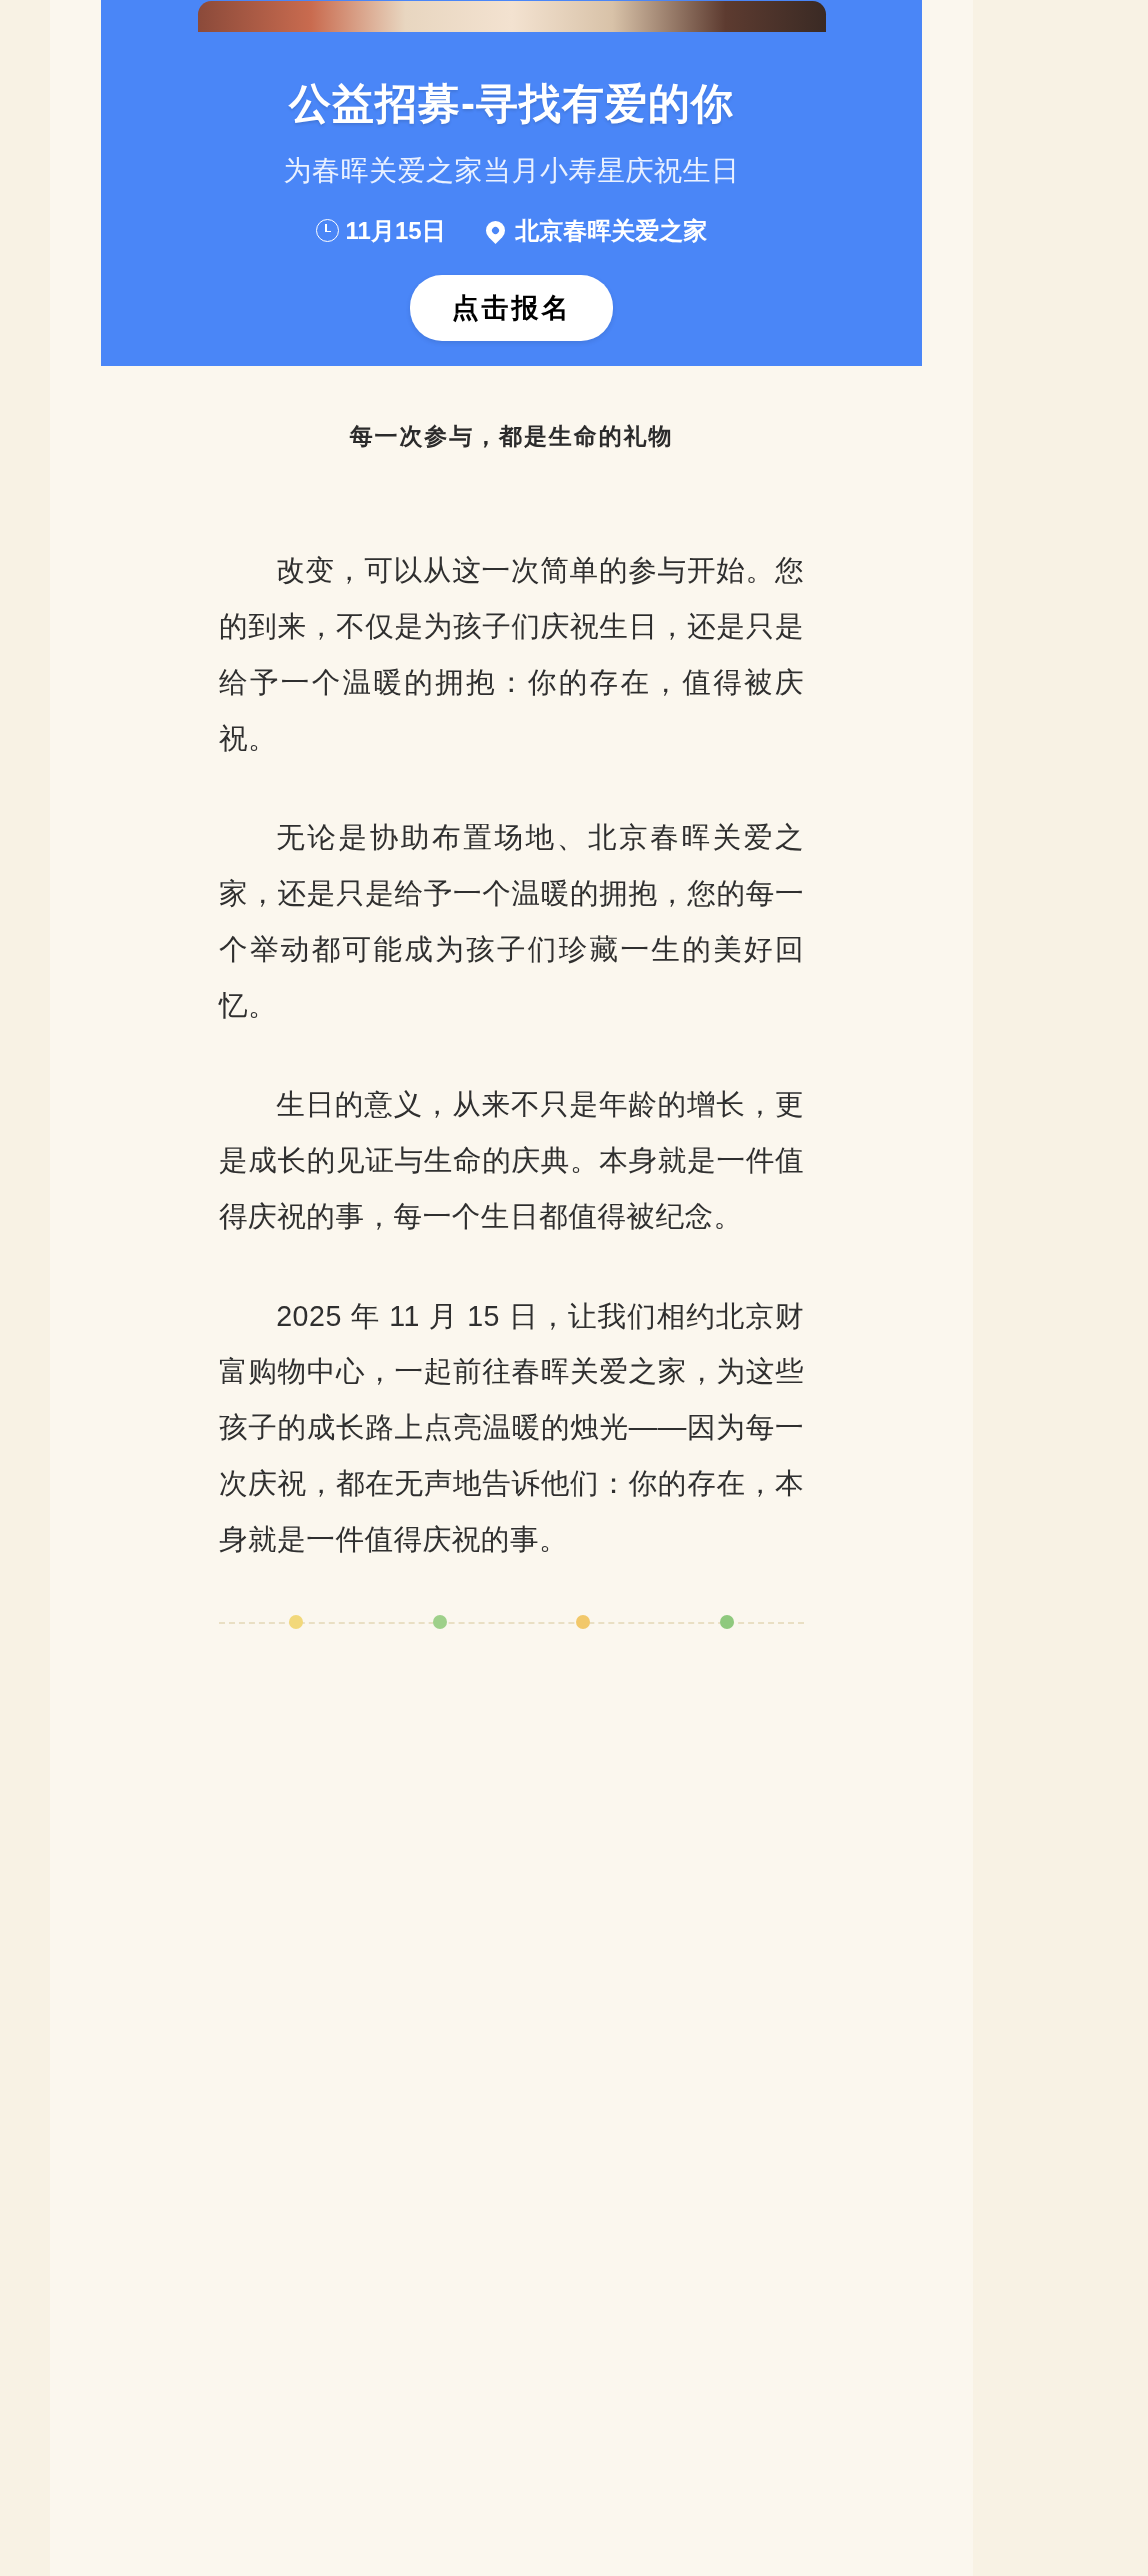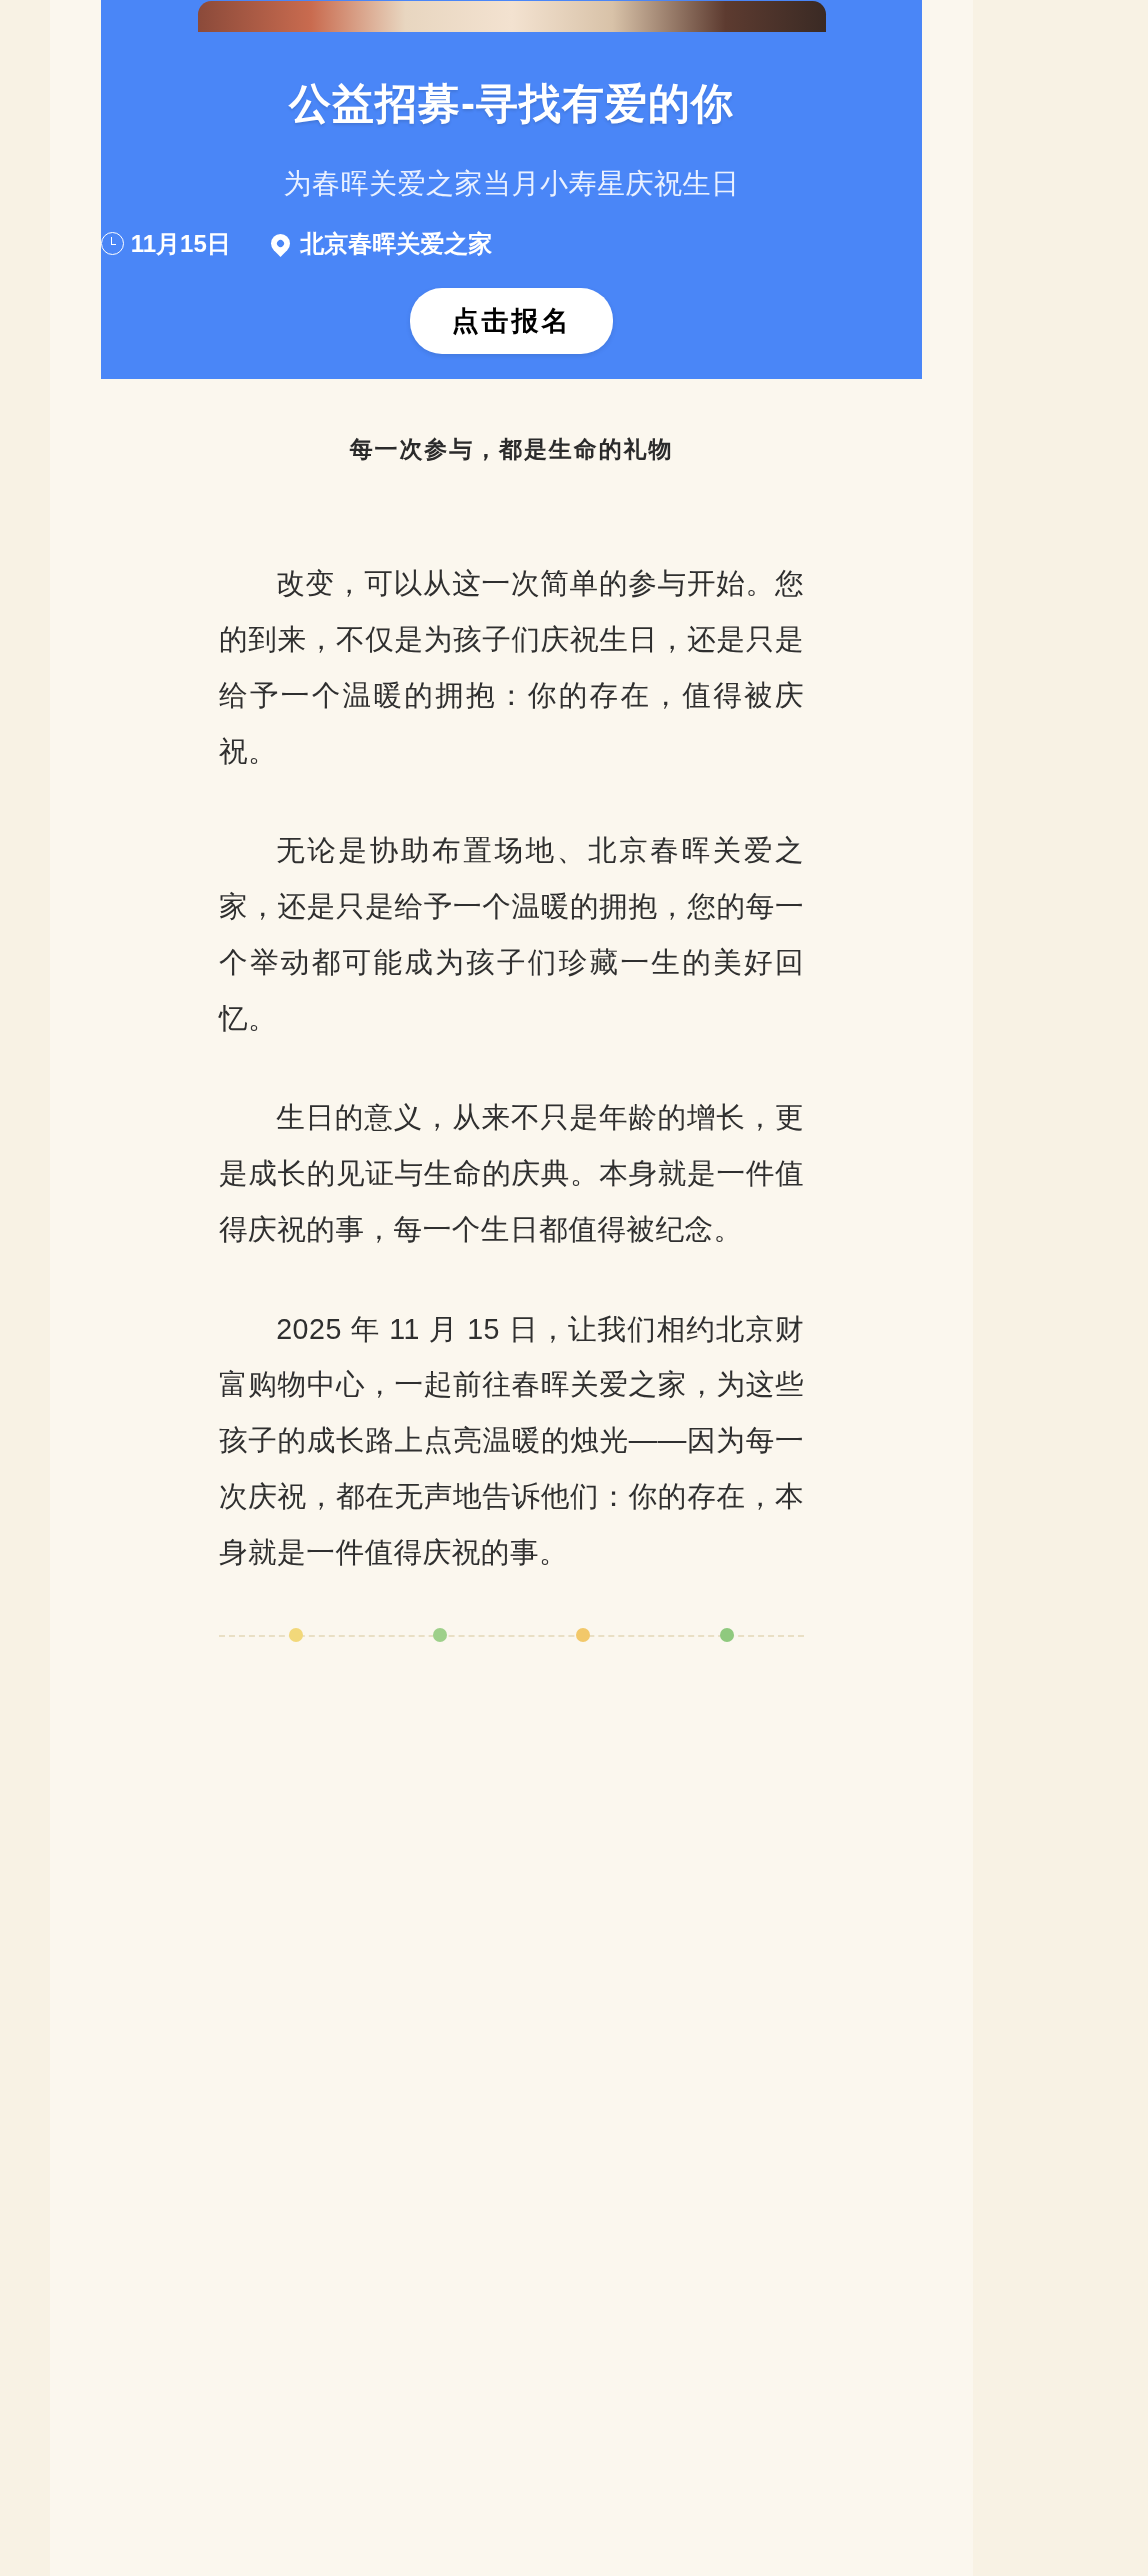--- a/index.html
+++ b/index.html
@@ -69,26 +69,27 @@
     text-align: center;
     letter-spacing: 1px;
     margin-top: 46px;
     line-height: 1.25;
     text-shadow: 0 1.9px 2.9px rgba(0,0,0,.12);
   }
   .banner-sub {
     color: #eaf1ff;
     font-size: 28px;
     text-align: center;
-    margin-top: 34px;
+    margin-top: 21px;
     letter-spacing: 0.5px;
   }
   .banner-meta {
     display: flex;
     align-items: center;
+    justify-content: center;
     gap: 9.5px;
     margin-top: 25px;
     color: #ffffff;
     font-size: 24px;
     font-weight: bold;
   }
   .meta-group { display: flex; align-items: center; gap: 6.7px; }
   .clock-icon {
     display: inline-block;
     width: 23px; height: 23px;

